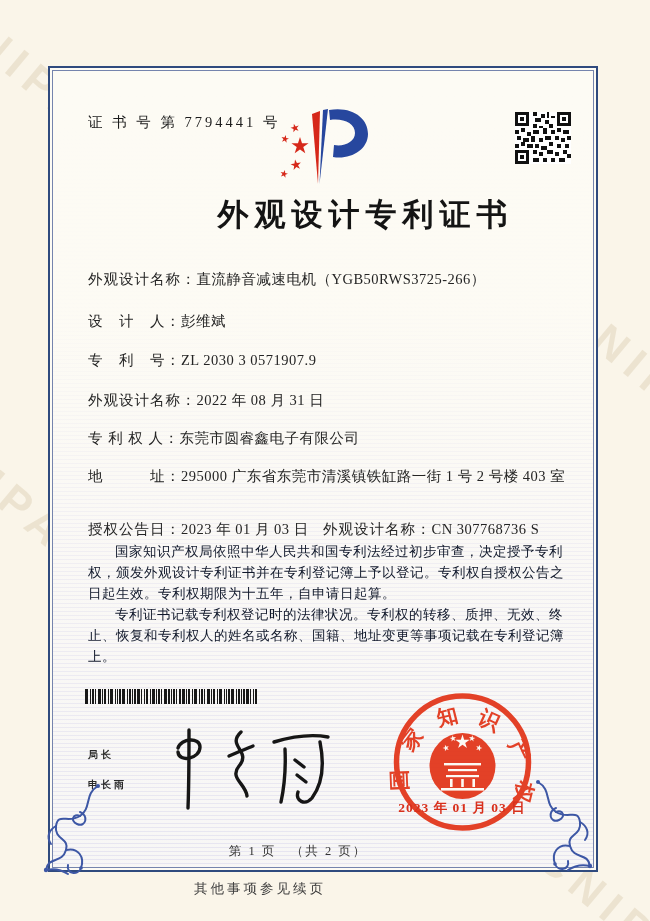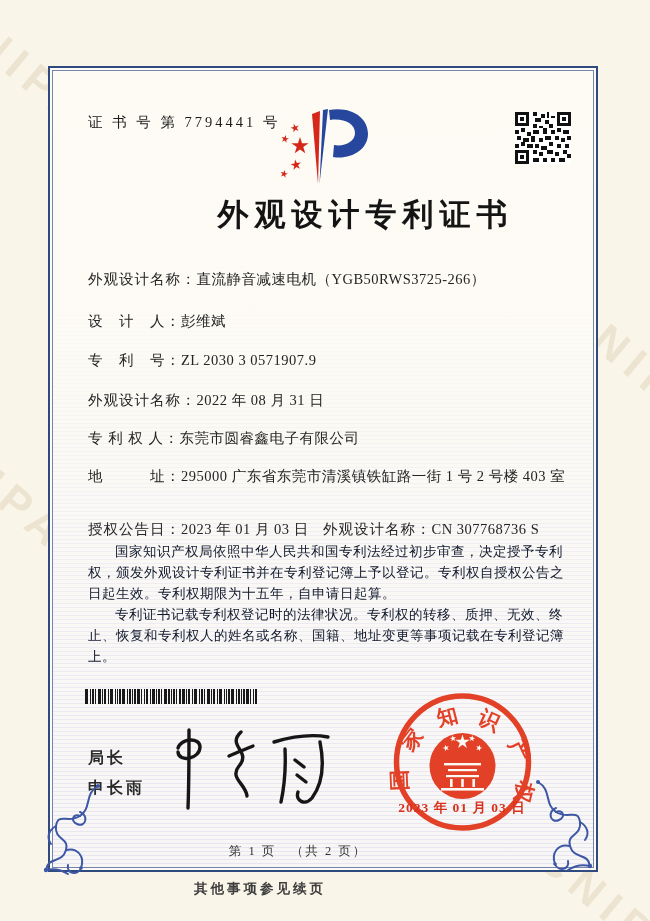--- a/index.html
+++ b/index.html
@@ -36,33 +36,33 @@
     font-size:31px;font-weight:700;color:#141414;letter-spacing:6px;
   }
   .row{position:absolute;left:88px;width:478px;font-size:14.5px;color:#242424;}
   .row .lbl{letter-spacing:1px;}
   .row .val{letter-spacing:0.5px;}
   .row .lbl2{position:absolute;left:235px;letter-spacing:1px;}
   .para{
     position:absolute;left:88px;width:476px;font-size:13.5px;line-height:21px;
     color:#0f172a;text-indent:2em;letter-spacing:0.5px;
   }
-  .signer{position:absolute;left:88px;font-size:16px;font-weight:700;
+  .signer{position:absolute;left:88px;font-size:10px;font-weight:700;
     font-family:"Liberation Sans","DejaVu Sans",sans-serif;color:#2a2a2a;letter-spacing:3px;}
   .seal-date{
     position:absolute;left:386px;top:799px;width:152px;text-align:center;
     font-size:13.5px;font-weight:700;color:#d8301c;letter-spacing:1px;white-space:nowrap;
   }
   .page-indicator{
     position:absolute;left:48px;top:843px;width:500px;text-align:center;
     font-size:12.5px;color:#333;letter-spacing:2px;
   }
   .continuation{
     position:absolute;left:0;top:880px;width:520px;text-align:center;
-    font-size:13.5px;color:#3e3e3e;letter-spacing:3px;font-weight:bold;
+    font-size:13.5px;color:#3e3e3e;letter-spacing:3px;
   }
   svg{display:block;}
   .abs{position:absolute;}
 </style>
 </head>
 <body>
 
 <span class="wm" style="left:-34px;top:-12px">CNIPA</span>
 <span class="wm" style="left:160px;top:112px">CNIPA</span>
 <span class="wm" style="left:385px;top:268px">CNIPA</span>

